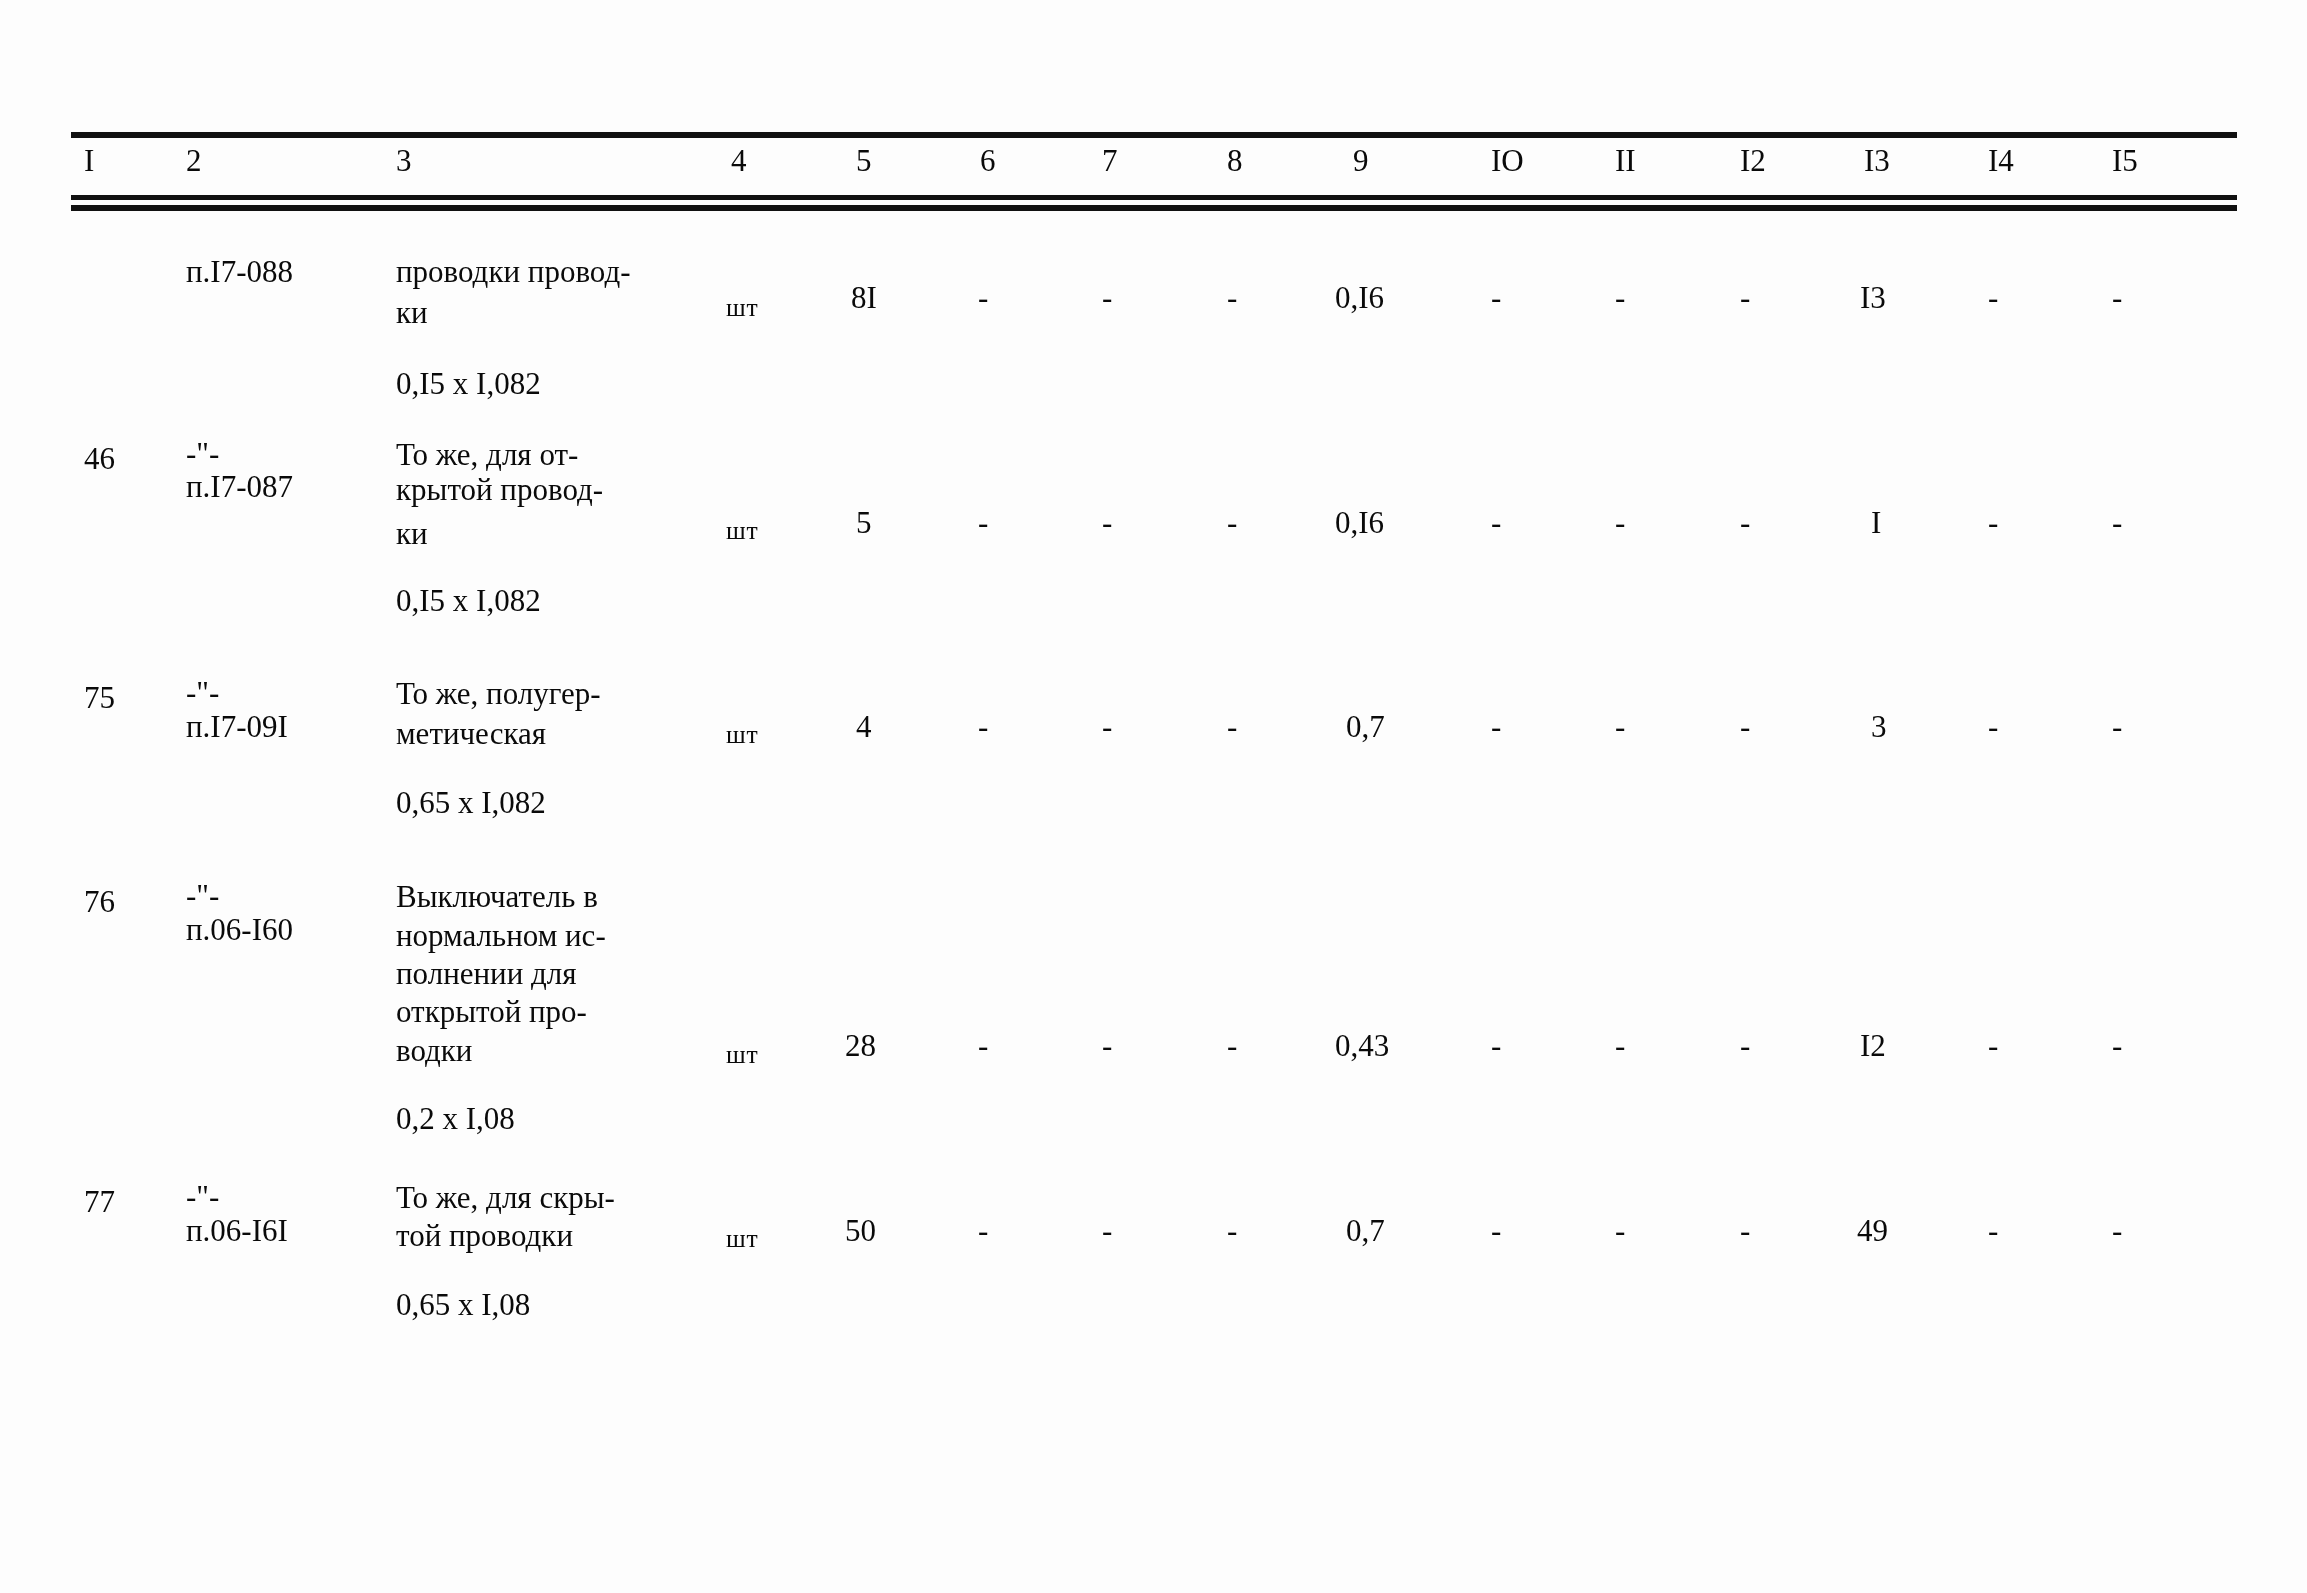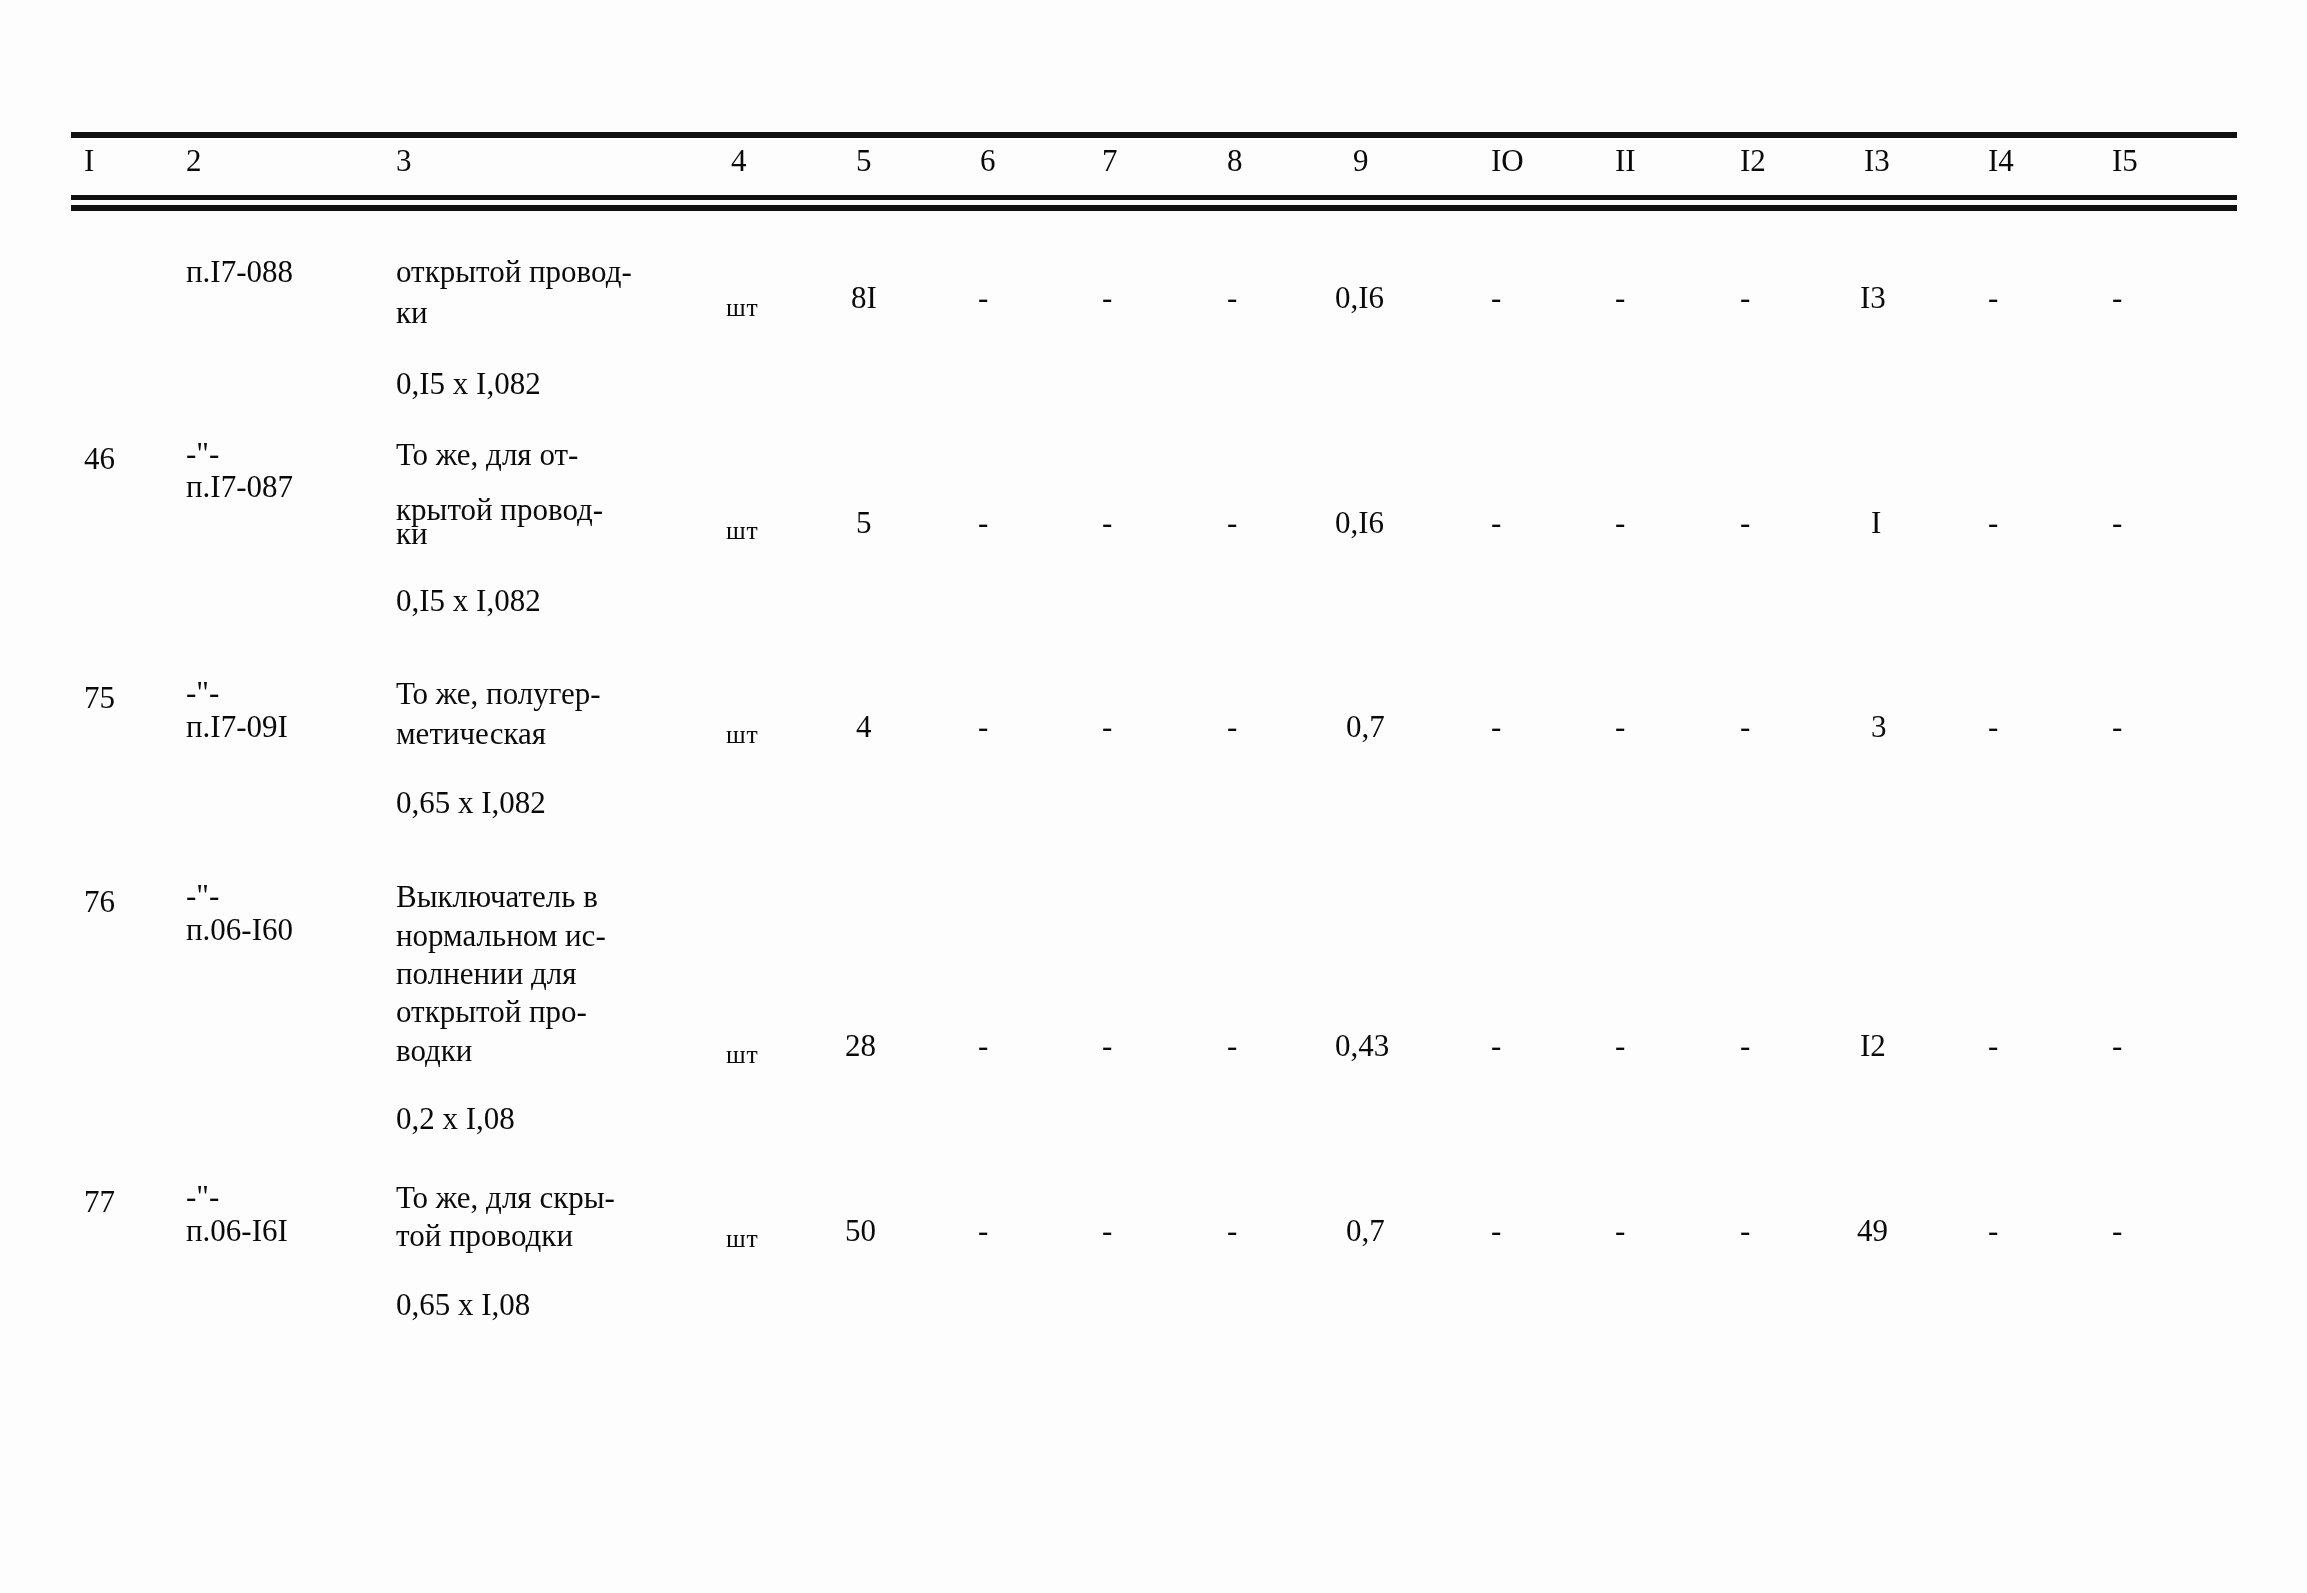--- a/index.html
+++ b/index.html
@@ -148,21 +148,21 @@
     <span style="left:1988px">I4</span>
     <span style="left:2112px">I5</span>
   </div>
 
   <div class="tbody">
 
     <div class="row" style="top:0px;height:206px">
       <div class="cell num" style="left:84px;top:39px"></div>
       <div class="cell ditto" style="left:186px;top:5.7px"></div>
       <div class="cell" style="left:186px;top:39px">п.I7-088</div>
-      <div class="cell desc" style="left:396px;top:39px">открытой провод-</div>
+      <div class="cell desc" style="left:396px;top:39px">проводки провод-</div>
       <div class="cell desc" style="left:396px;top:80px">ки</div>
       <div class="cell dims" style="left:396px;top:151px">0,I5 x I,082</div>
       <div class="cell unit" style="left:726px;top:75px">шт</div>
       <div class="cell" style="left:851px;top:65px">8I</div>
       <div class="cell dash" style="left:978px;top:65px">-</div>
       <div class="cell dash" style="left:1102px;top:65px">-</div>
       <div class="cell dash" style="left:1227px;top:65px">-</div>
       <div class="cell" style="left:1335px;top:65px">0,I6</div>
       <div class="cell dash" style="left:1491px;top:65px">-</div>
       <div class="cell dash" style="left:1615px;top:65px">-</div>
@@ -170,21 +170,21 @@
       <div class="cell" style="left:1860px;top:65px">I3</div>
       <div class="cell dash" style="left:1988px;top:65px">-</div>
       <div class="cell dash" style="left:2112px;top:65px">-</div>
     </div>
 
     <div class="row" style="top:213px;height:206px">
       <div class="cell num" style="left:84px;top:12.8px">46</div>
       <div class="cell ditto" style="left:186px;top:8.5px">-"-</div>
       <div class="cell" style="left:186px;top:41px">п.I7-087</div>
       <div class="cell desc" style="left:396px;top:8.5px">То же, для от-</div>
-      <div class="cell desc" style="left:396px;top:64px">крытой провод-</div>
+      <div class="cell desc" style="left:396px;top:44px">крытой провод-</div>
       <div class="cell desc" style="left:396px;top:88px">ки</div>
       <div class="cell dims" style="left:396px;top:155px">0,I5 x I,082</div>
       <div class="cell unit" style="left:726px;top:85px">шт</div>
       <div class="cell" style="left:856px;top:77px">5</div>
       <div class="cell dash" style="left:978px;top:77px">-</div>
       <div class="cell dash" style="left:1102px;top:77px">-</div>
       <div class="cell dash" style="left:1227px;top:77px">-</div>
       <div class="cell" style="left:1335px;top:77px">0,I6</div>
       <div class="cell dash" style="left:1491px;top:77px">-</div>
       <div class="cell dash" style="left:1615px;top:77px">-</div>

